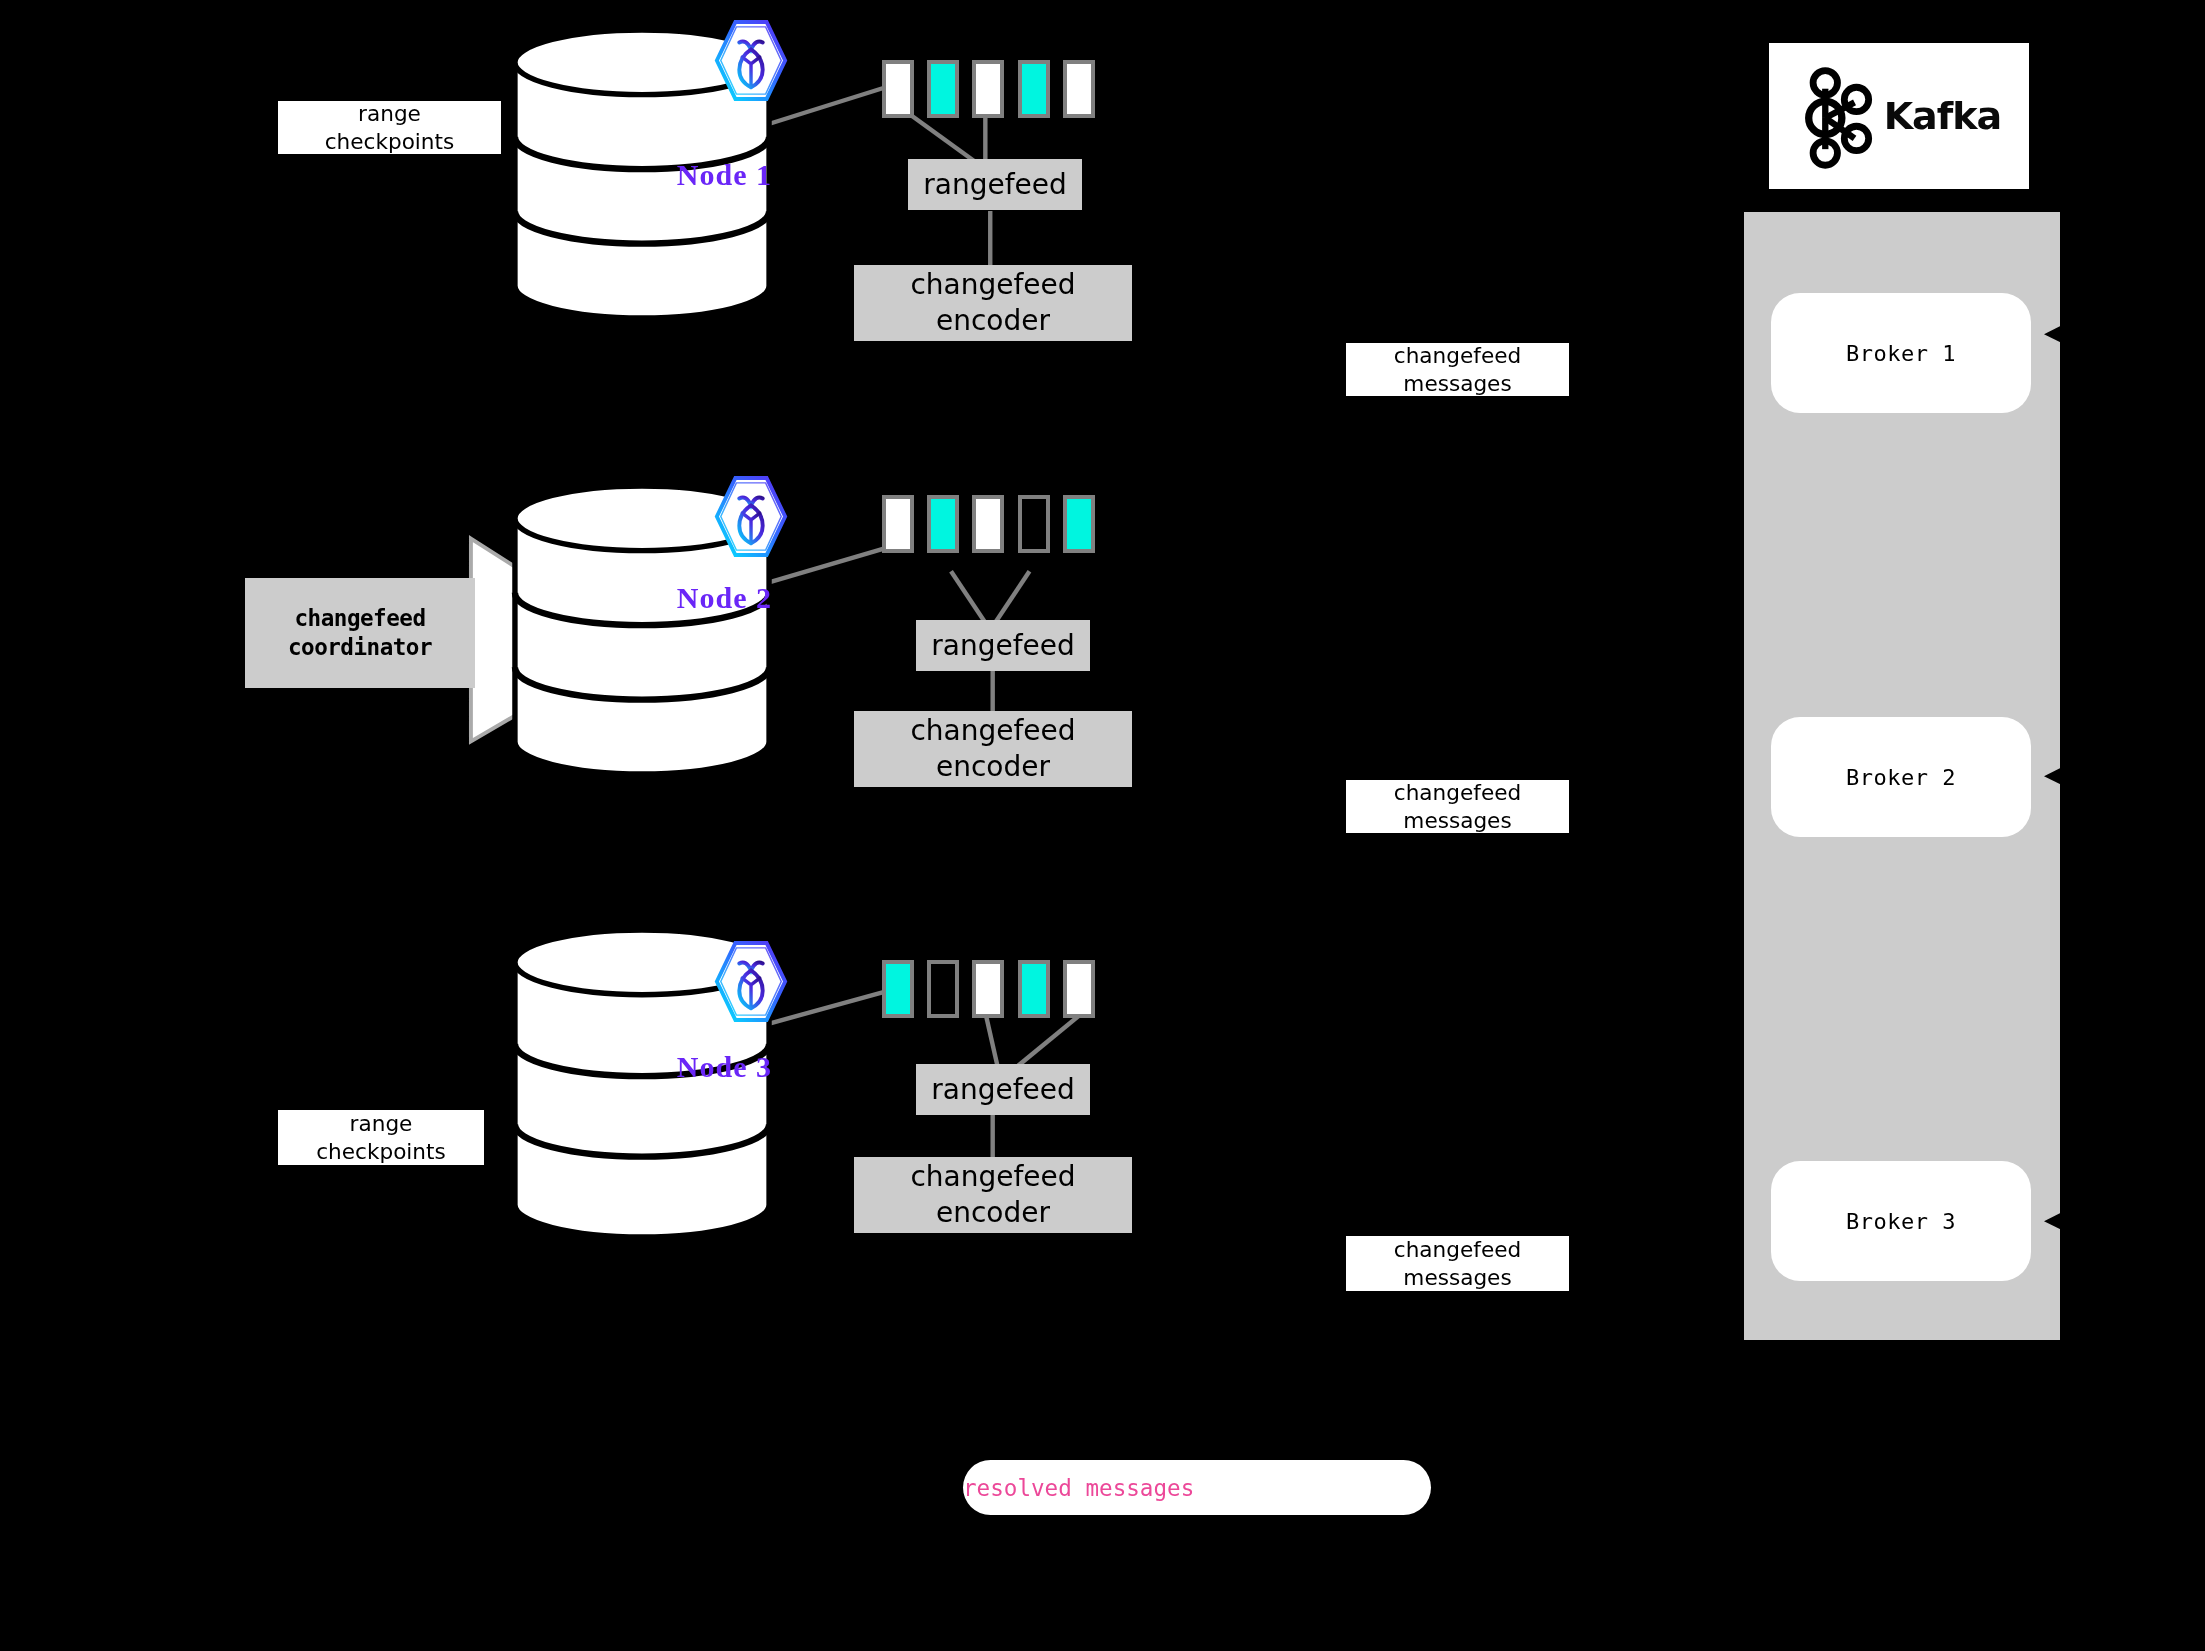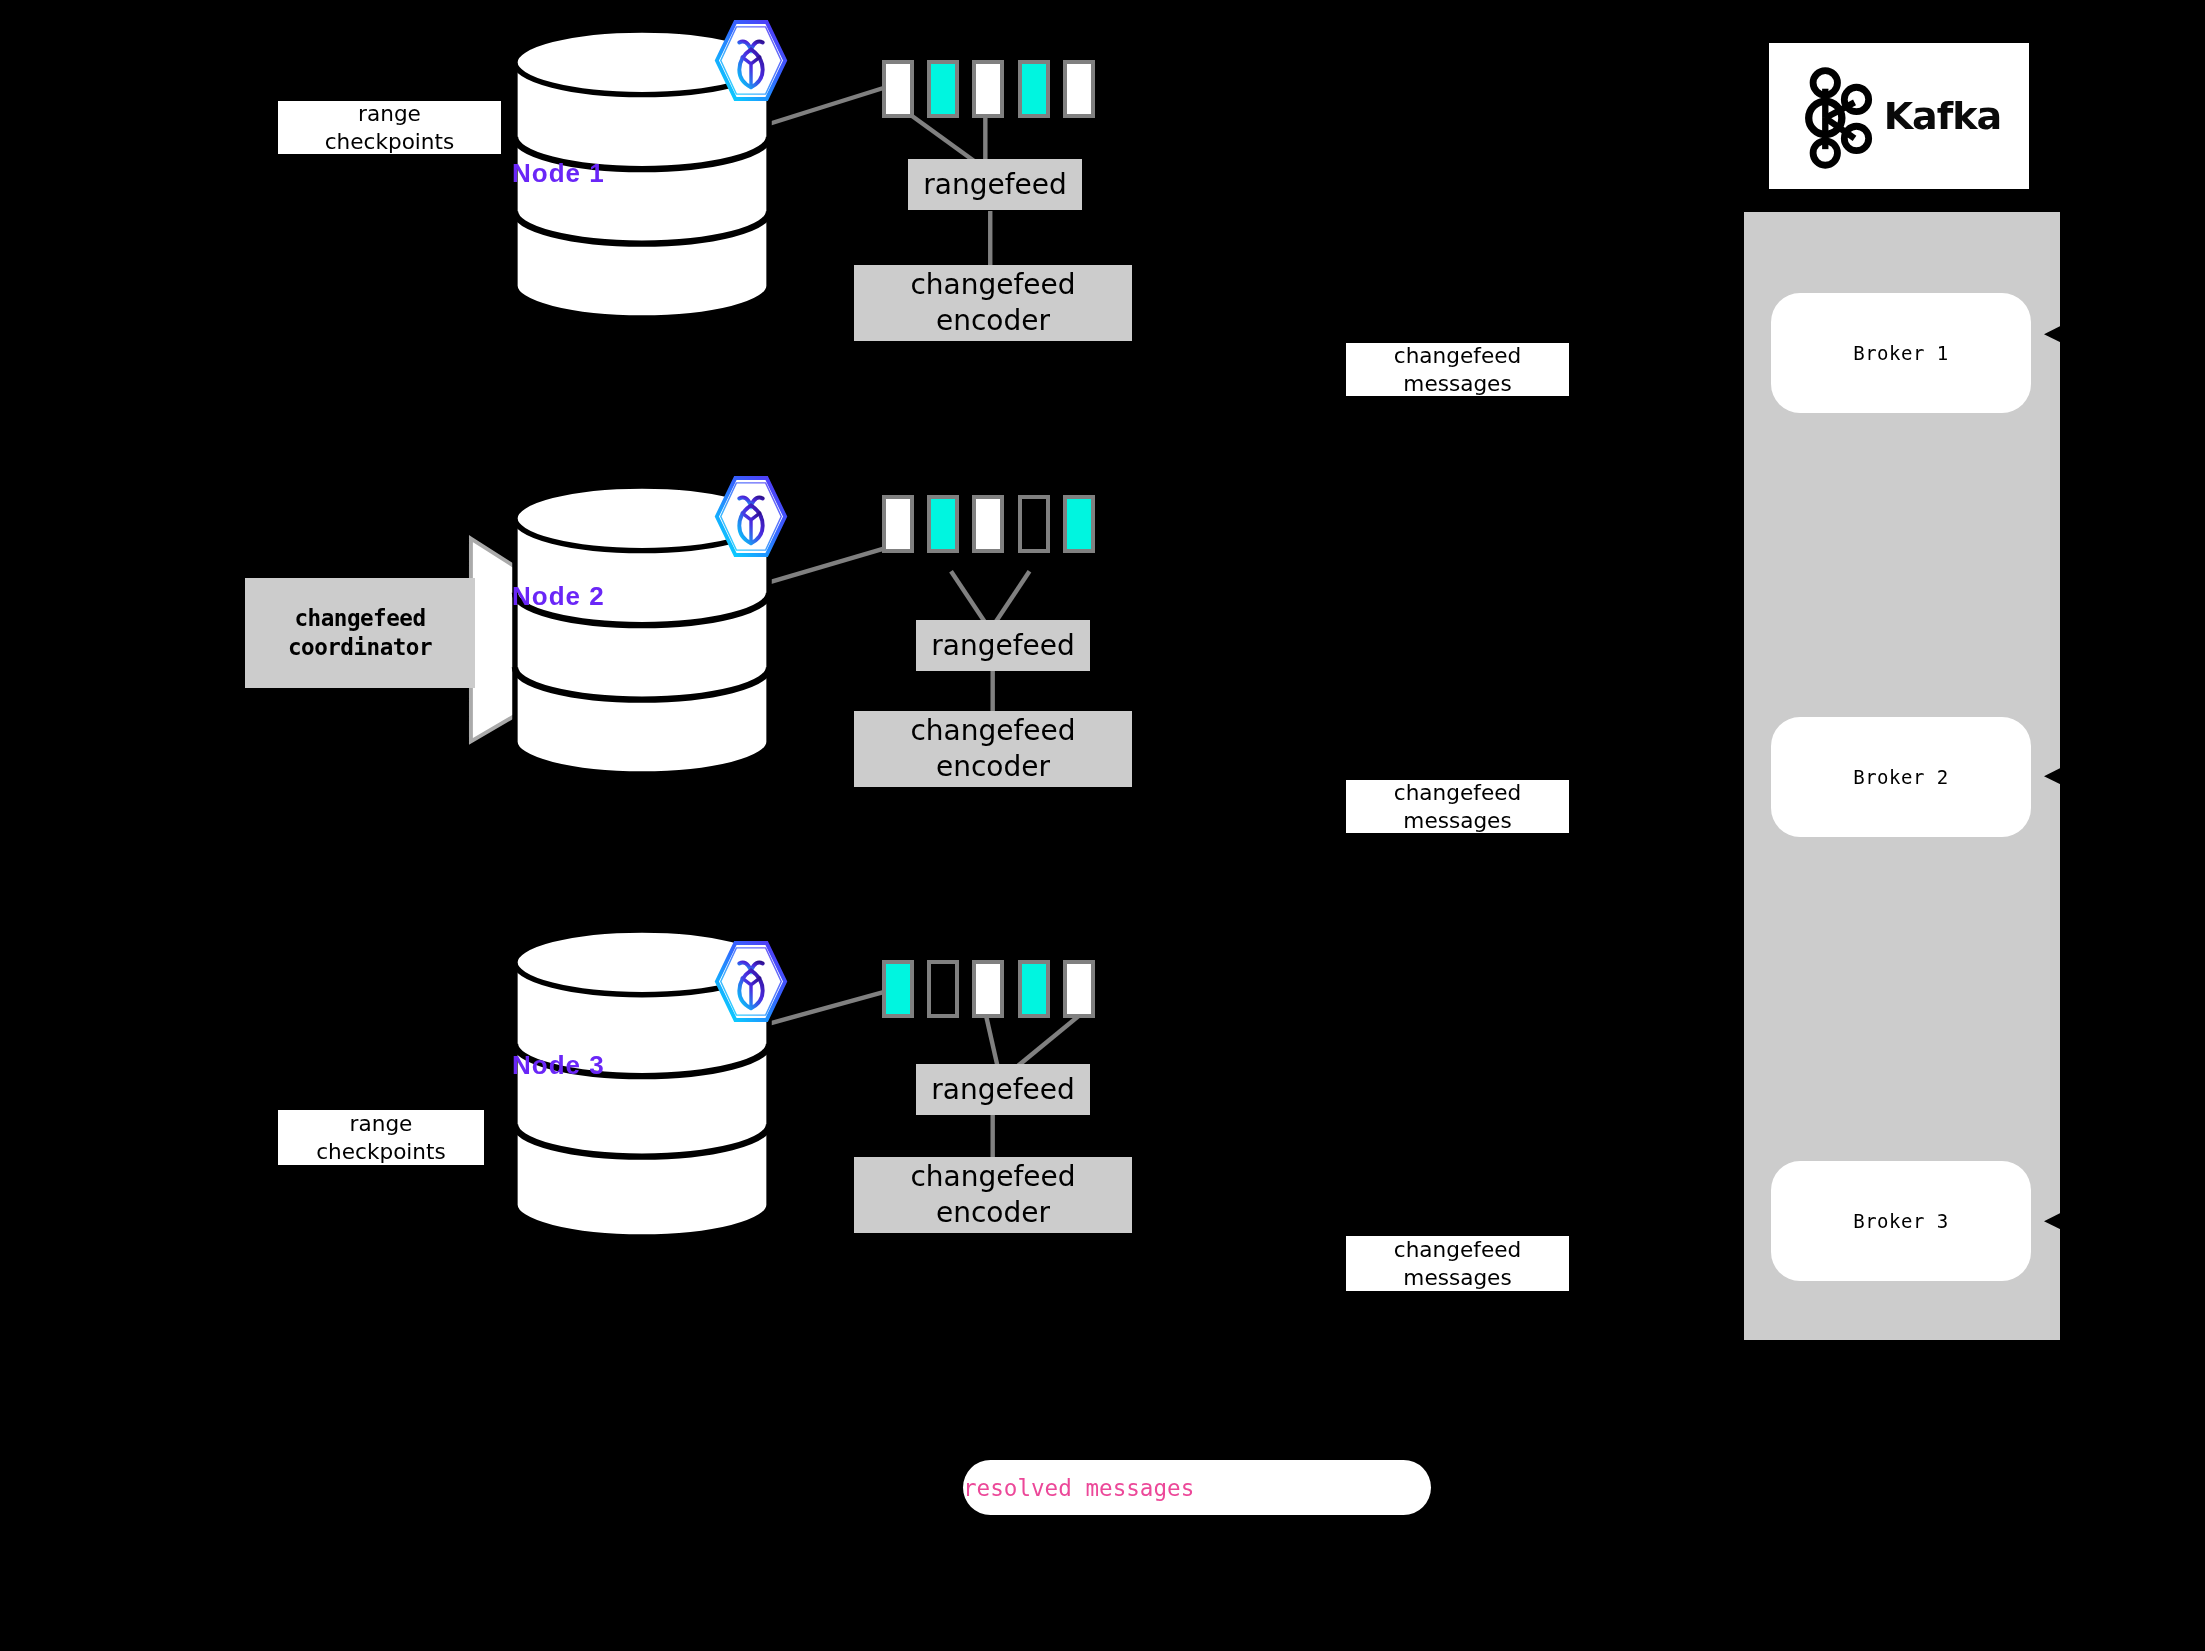--- a/index.html
+++ b/index.html
@@ -11,23 +11,23 @@
   }
   #stage { position: relative; width: 2205px; height: 1652px; background: #000; }
 
   
   .abs { position: absolute; }
 
   
   .node-group { position: absolute; }
   .node-cyl { position: absolute; left: 0; top: 0; width: 100%; height: 100%; }
   .node-label {
-    position: absolute; width: 100%; text-align: left;
-    color: #6a26f7; font-weight: bold; font-size: 26px;
-    letter-spacing: 1px; font-family: Liberation Sans, sans-serif;
+    position: absolute; width: 100%; text-align: right;
+    color: #6a26f7; font-weight: bold; font-size: 30px;
+    letter-spacing: 1px; font-family: Liberation Serif, serif;
     z-index: 6;
   }
 
   
   .crdb-badge { position: absolute; z-index: 8; }
 
   
   .range-row { position: absolute; display: flex; }
   .range-box {
     width: 32px; height: 58px;
@@ -78,21 +78,21 @@
   }
   #kafka-wordmark {
     font-family: "DejaVu Sans","Liberation Sans",sans-serif;
     font-weight: bold; font-size: 38px; color: #0a0a0a; letter-spacing: -1px;
   }
   #kafka-cluster { position: absolute; background: #cccccc; }
   .broker {
     position: absolute; background: #ffffff; border-radius: 29px;
     display: flex; align-items: center; justify-content: center;
     font-family: "DejaVu Sans Mono","Liberation Mono",monospace;
-    font-size: 19px; color: #000; letter-spacing: 0.5px;
+    font-size: 22px; color: #000; letter-spacing: 0.5px;
   }
 
   
   #resolved-pill {
     position: absolute; background: #ffffff; border-radius: 490px;
     display: flex; align-items: center; 
     font-family: "DejaVu Sans Mono","Liberation Mono",monospace;
     font-size: 22.6px; color: #ec4899; letter-spacing: 0px;
   }
 

